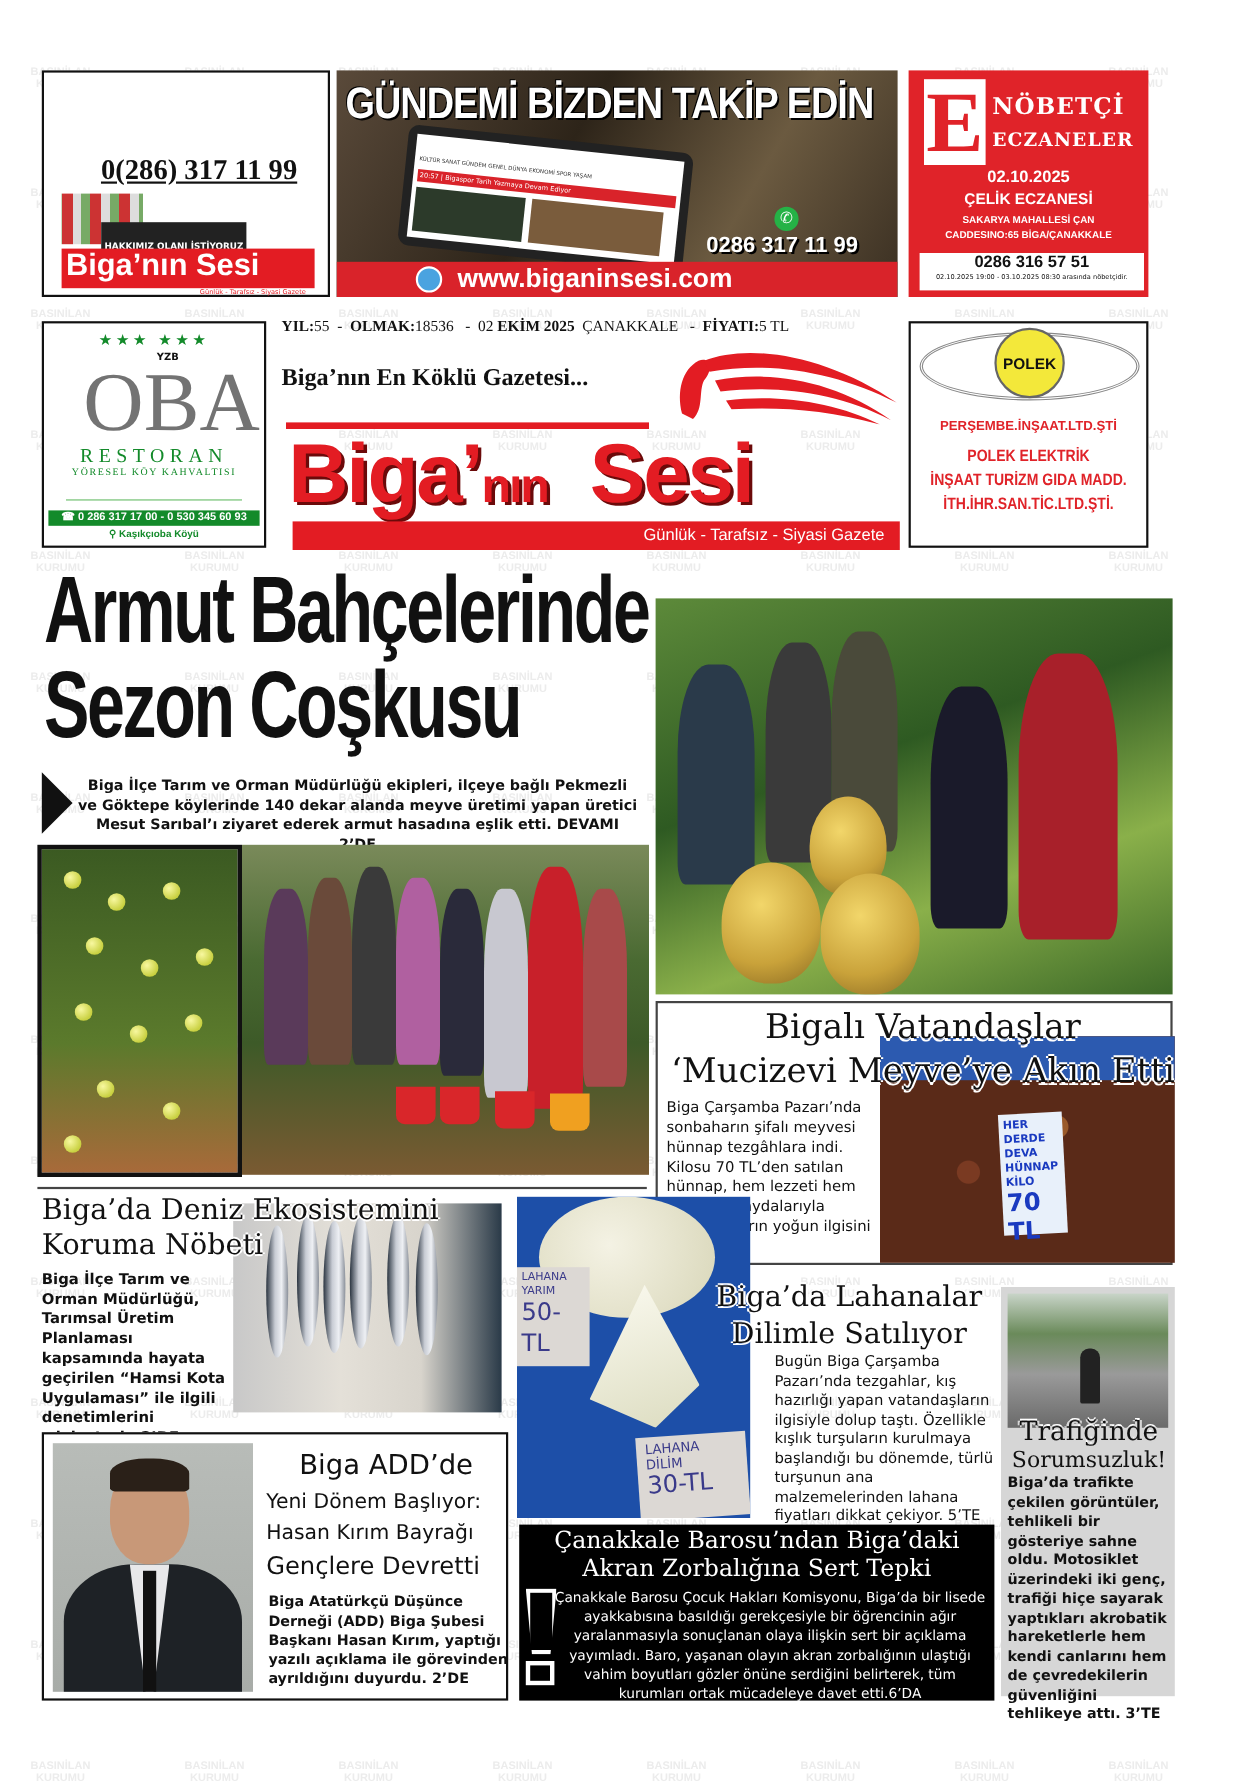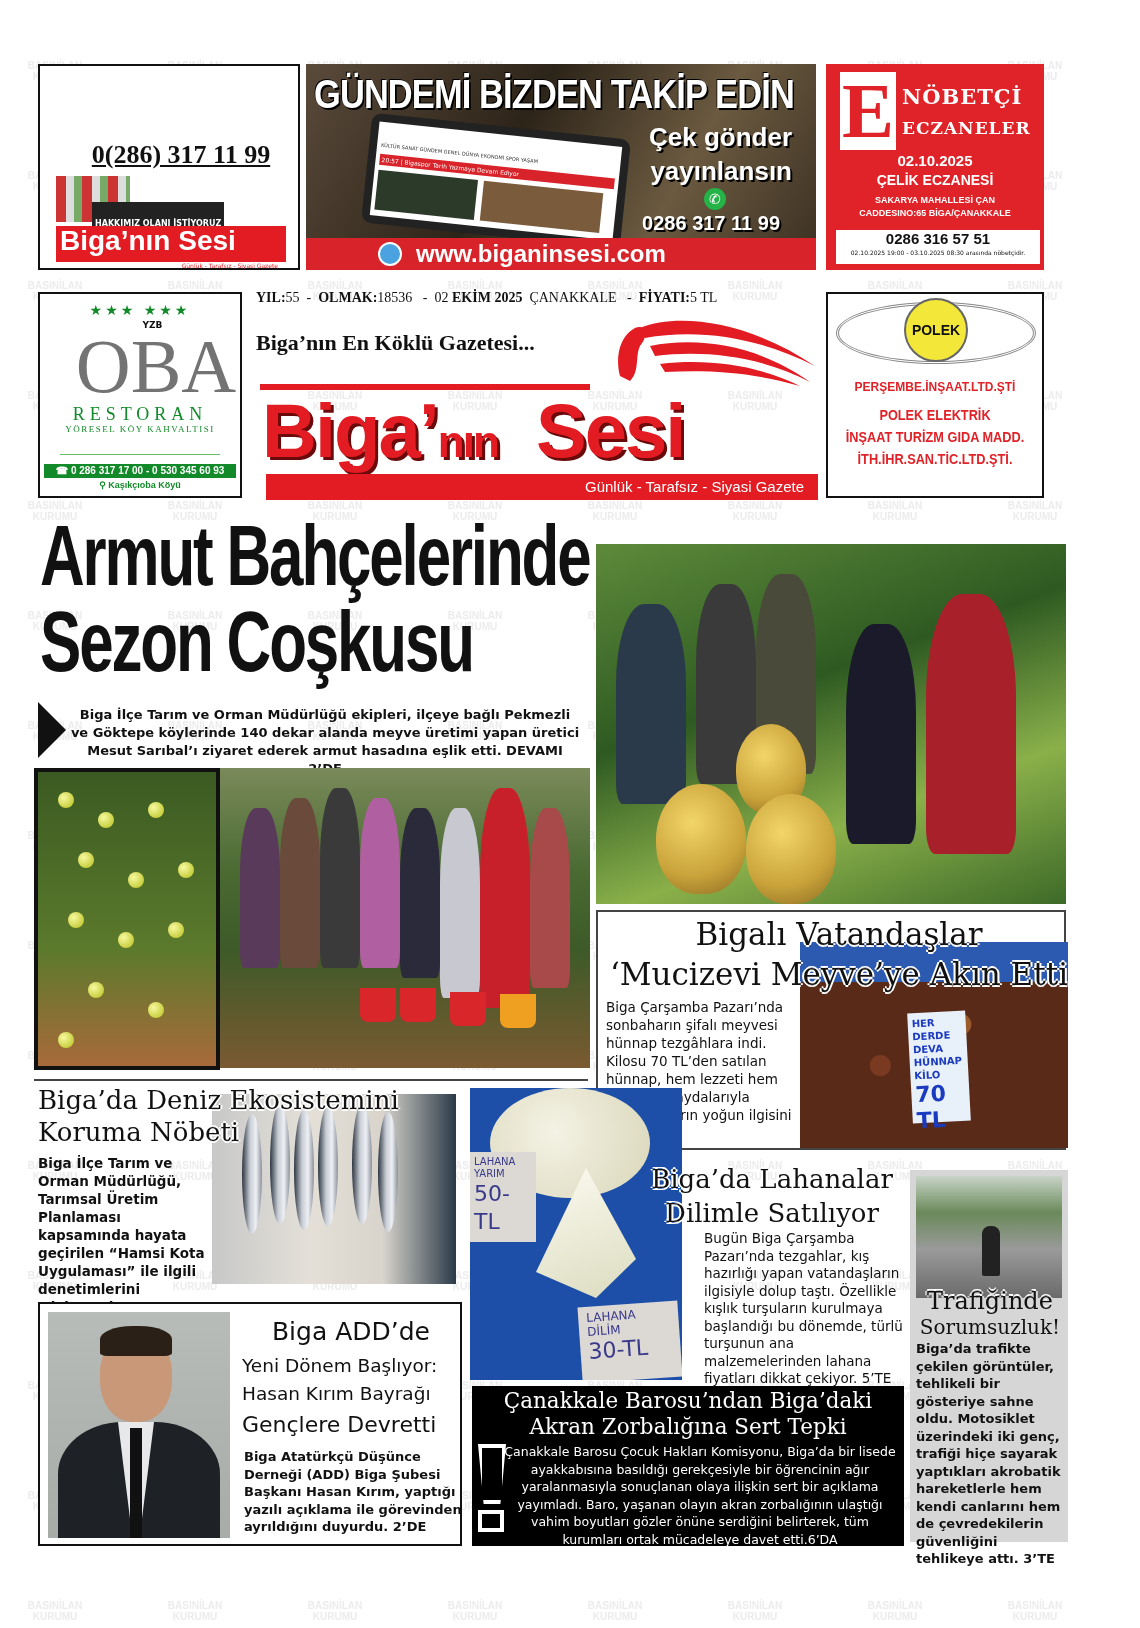--- a/index.html
+++ b/index.html
@@ -277,24 +277,20 @@
 <div id="ad-gundem" class="abs">
   <div class="headline">GÜNDEMİ BİZDEN TAKİP EDİN</div>
   <div class="phone-mock">
     <div class="phone-screen">
       <div class="phone-nav">KÜLTÜR SANAT   GÜNDEM   GENEL   DÜNYA   EKONOMİ   SPOR   YAŞAM</div>
       <div class="phone-ticker">20:57 | Bigaspor Tarih Yazmaya Devam Ediyor</div>
       <div class="phone-pic1"></div>
       <div class="phone-pic2"></div>
     </div>
   </div>
-  <div class="cek">
-    <span>Çek gönder</span><br>
-    <span>yayınlansın</span>
-  </div>
   <div class="wa-icon">✆</div>
   <div class="wa-phone">0286 317 11 99</div>
   <div class="url-bar">
     <span class="globe-icon"></span>
     <span>www.biganinsesi.com</span>
   </div>
 </div>
 
 <div id="ad-eczane" class="abs">
   <div class="bigE">E</div>

